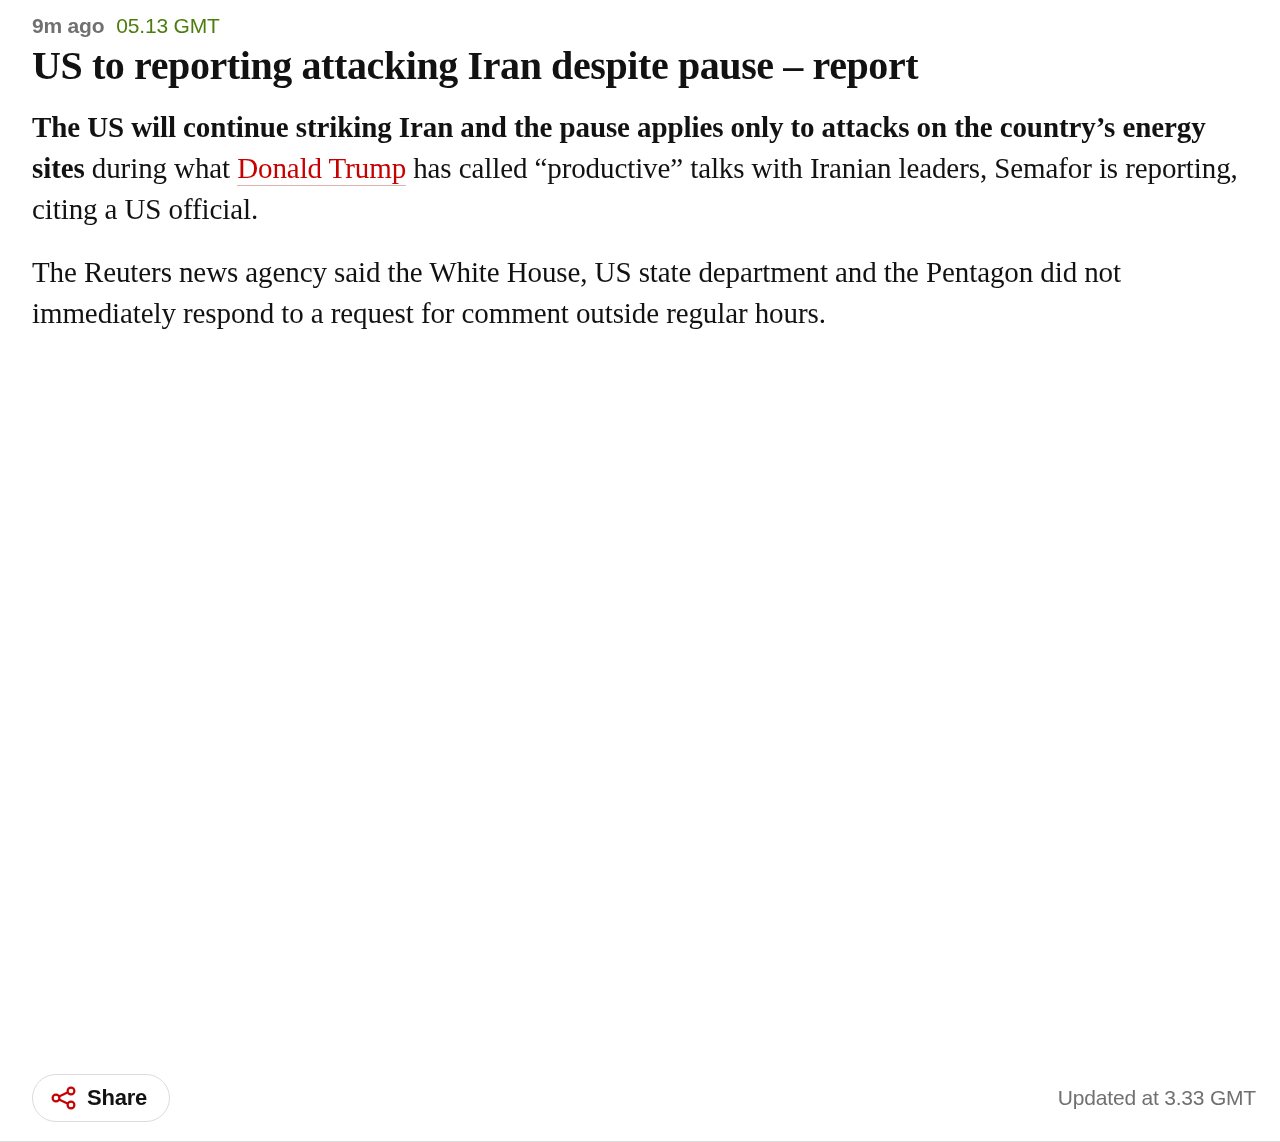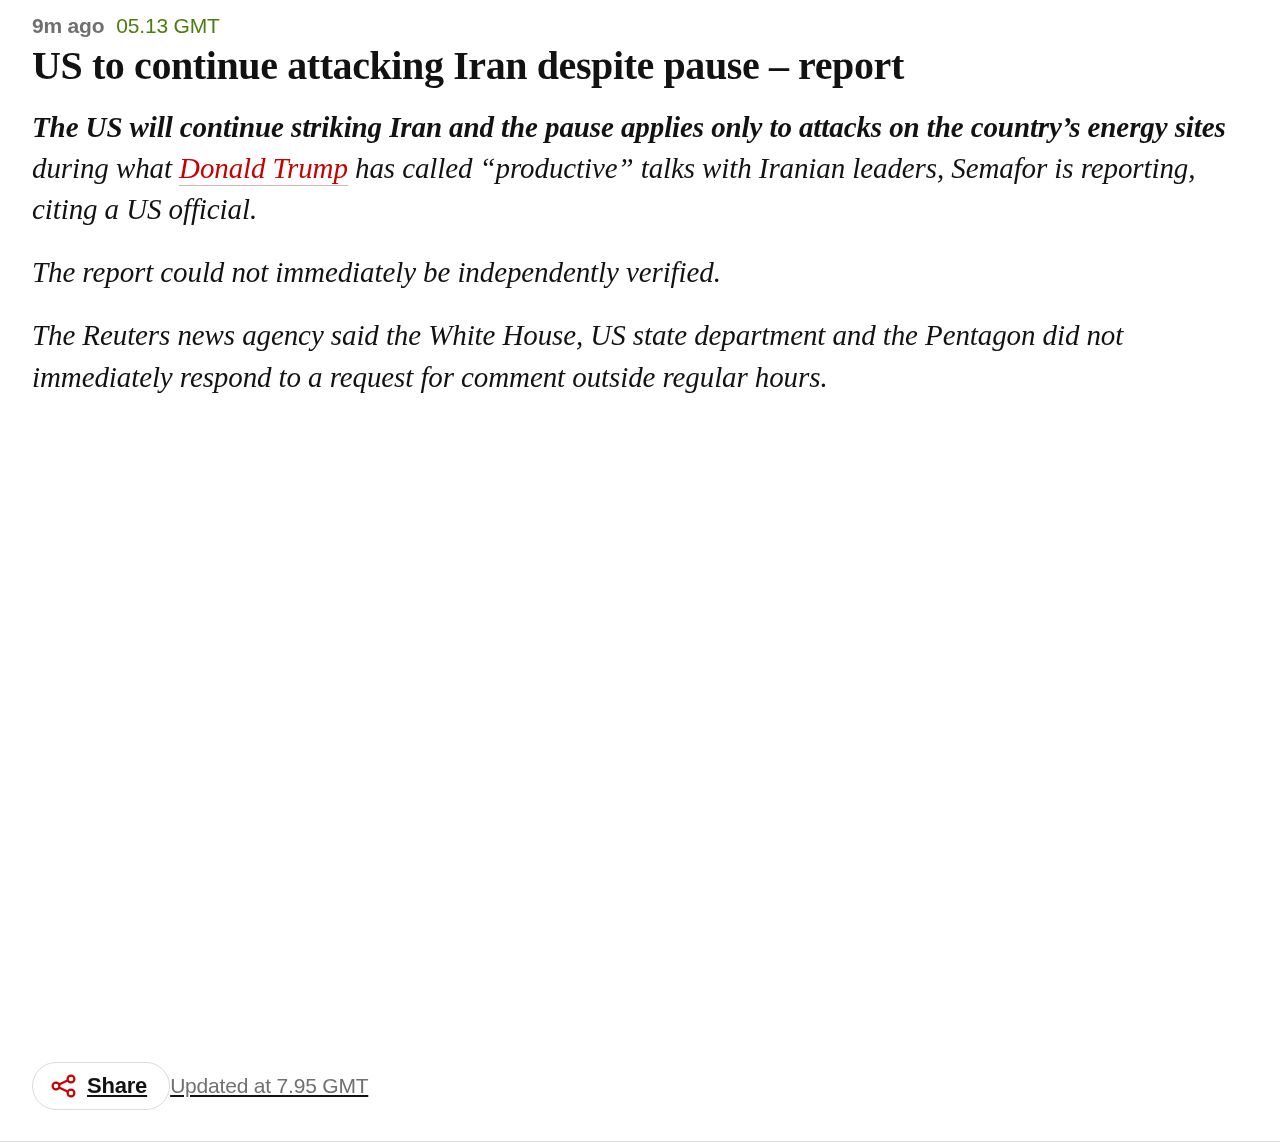--- a/index.html
+++ b/index.html
@@ -48,40 +48,38 @@
     letter-spacing: -0.4px;
     margin: 6px 0 18px 0;
     color: #121212;
   }
   .body-text p {
     font-size: 29px;
     line-height: 1.42;
     margin: 0 0 22px 0;
     color: #121212;
     letter-spacing: -0.1px;
-    font-style: italic;
   }
   .body-text p.standfirst-para strong {
     font-weight: 700;
   }
   .body-text a {
     color: #c70000;
     text-decoration: none;
     border-bottom: 1px solid #d9b3b3;
     padding-bottom: 1px;
   }
   .footer-row {
     position: absolute;
     left: 32px;
     right: 24px;
-    bottom: 32px;
+    bottom: 20px;
     display: flex;
     align-items: center;
-    justify-content: flex-start;
-    text-decoration: underline;
+    justify-content: space-between;
   }
   .share-button {
     display: inline-flex;
     align-items: center;
     gap: 10px;
     border: 1px solid #dcdcdc;
     border-radius: 999px;
     background: #ffffff;
     padding: 10px 22px 10px 18px;
     cursor: pointer;
@@ -114,38 +112,37 @@
 </head>
 <body>
 
 <div class="liveblock">
 
   <div class="meta-line">
     <span class="meta-ago">9m ago</span>
     <span class="meta-time">05.13 GMT</span>
   </div>
 
-  <h2 class="headline">US to continue attacking Iran despite pause – report</h2>
+  <h2 class="headline">US to reporting attacking Iran despite pause – report</h2>
 
   <div class="body-text" id="body-container">
       <p class="standfirst-para"><strong>The US will continue striking Iran and the pause applies only to attacks on the country’s energy sites</strong><span> during what </span><a href="#">Donald Trump</a><span> has called “productive” talks with Iranian leaders, Semafor is reporting, citing a US official.</span></p>
-      <p><span>The report could not immediately be independently verified.</span></p>
       <p><span>The Reuters news agency said the White House, US state department and the Pentagon did not immediately respond to a request for comment outside regular hours.</span></p>
     </div>
 
   <div class="footer-row">
     <button class="share-button">
       <span class="share-icon">
         <svg width="26" height="24" viewBox="0 0 26 24" aria-hidden="true">
           <circle cx="20" cy="5" r="3.4" fill="none" stroke="#c70000" stroke-width="2.2"></circle>
           <circle cx="20" cy="19" r="3.4" fill="none" stroke="#c70000" stroke-width="2.2"></circle>
           <circle cx="5" cy="12" r="3.4" fill="none" stroke="#c70000" stroke-width="2.2"></circle>
           <line x1="8" y1="10.4" x2="17" y2="6.3" stroke="#c70000" stroke-width="2.2"></line>
           <line x1="8" y1="13.6" x2="17" y2="17.7" stroke="#c70000" stroke-width="2.2"></line>
         </svg>
       </span>
       <span class="share-label">Share</span>
     </button>
-    <span class="updated-text">Updated at 7.95 GMT</span>
+    <span class="updated-text">Updated at 3.33 GMT</span>
   </div>
 
   <div class="bottom-rule"></div>
 </div>
 
 </body></html>

